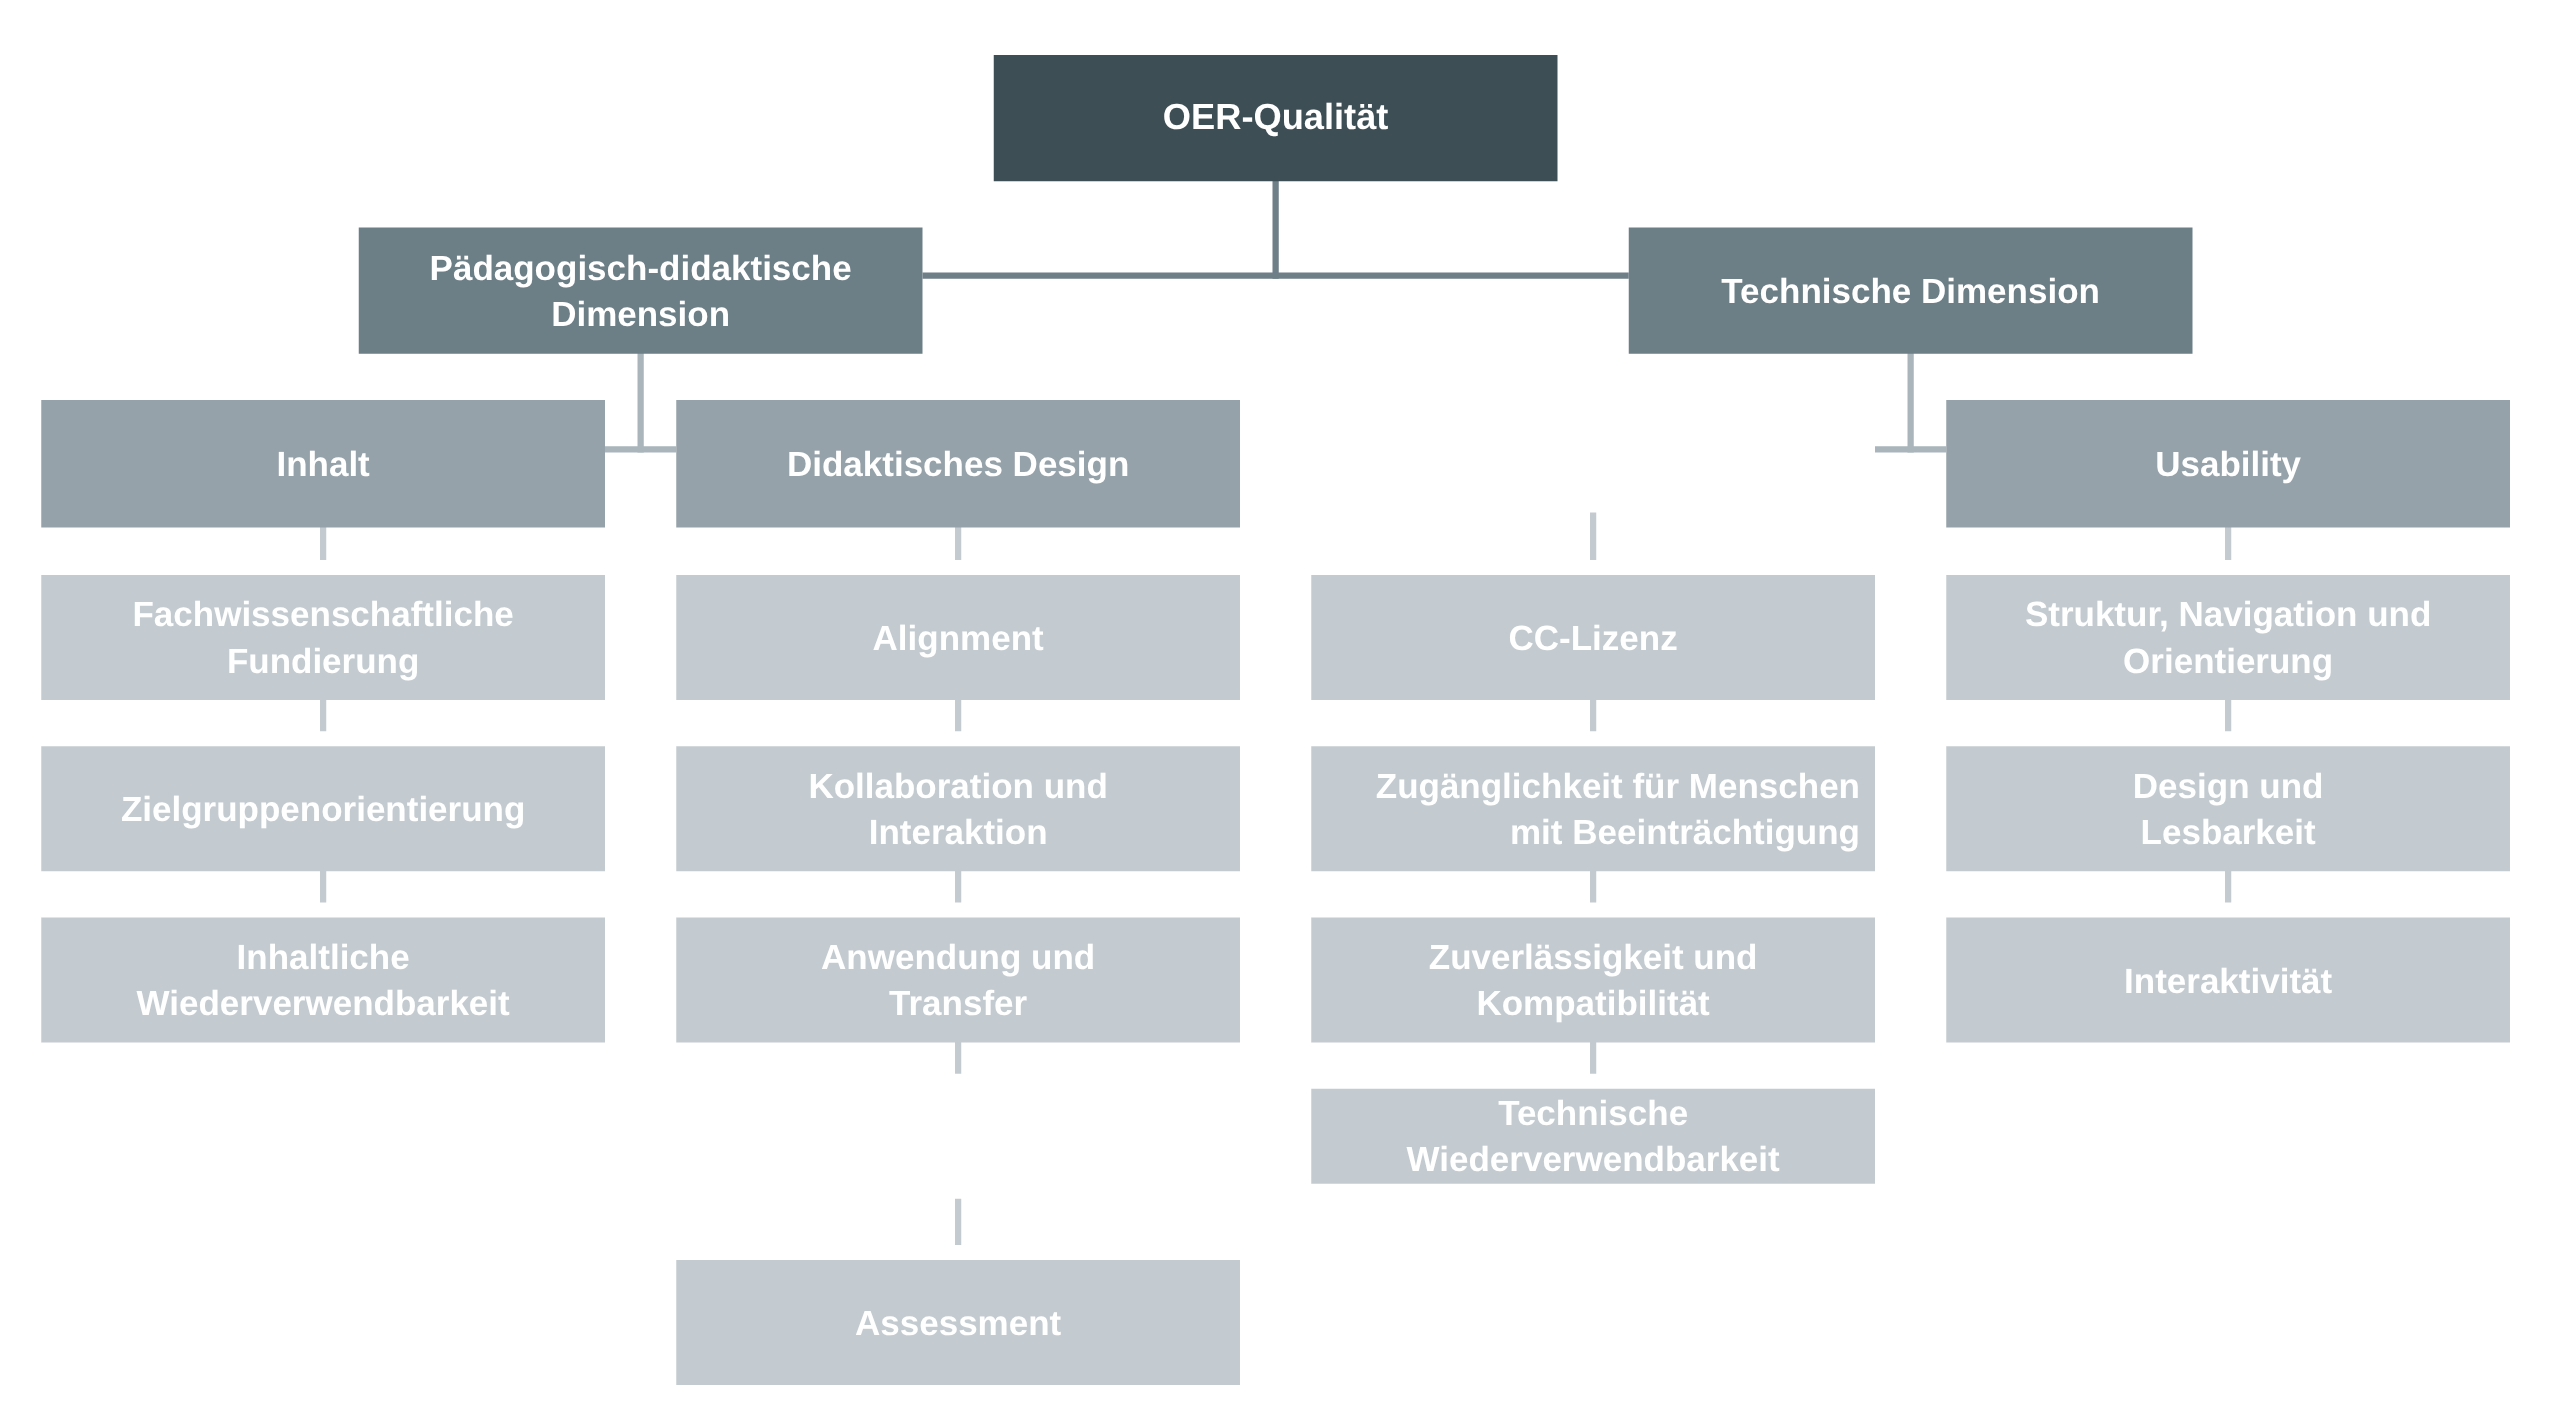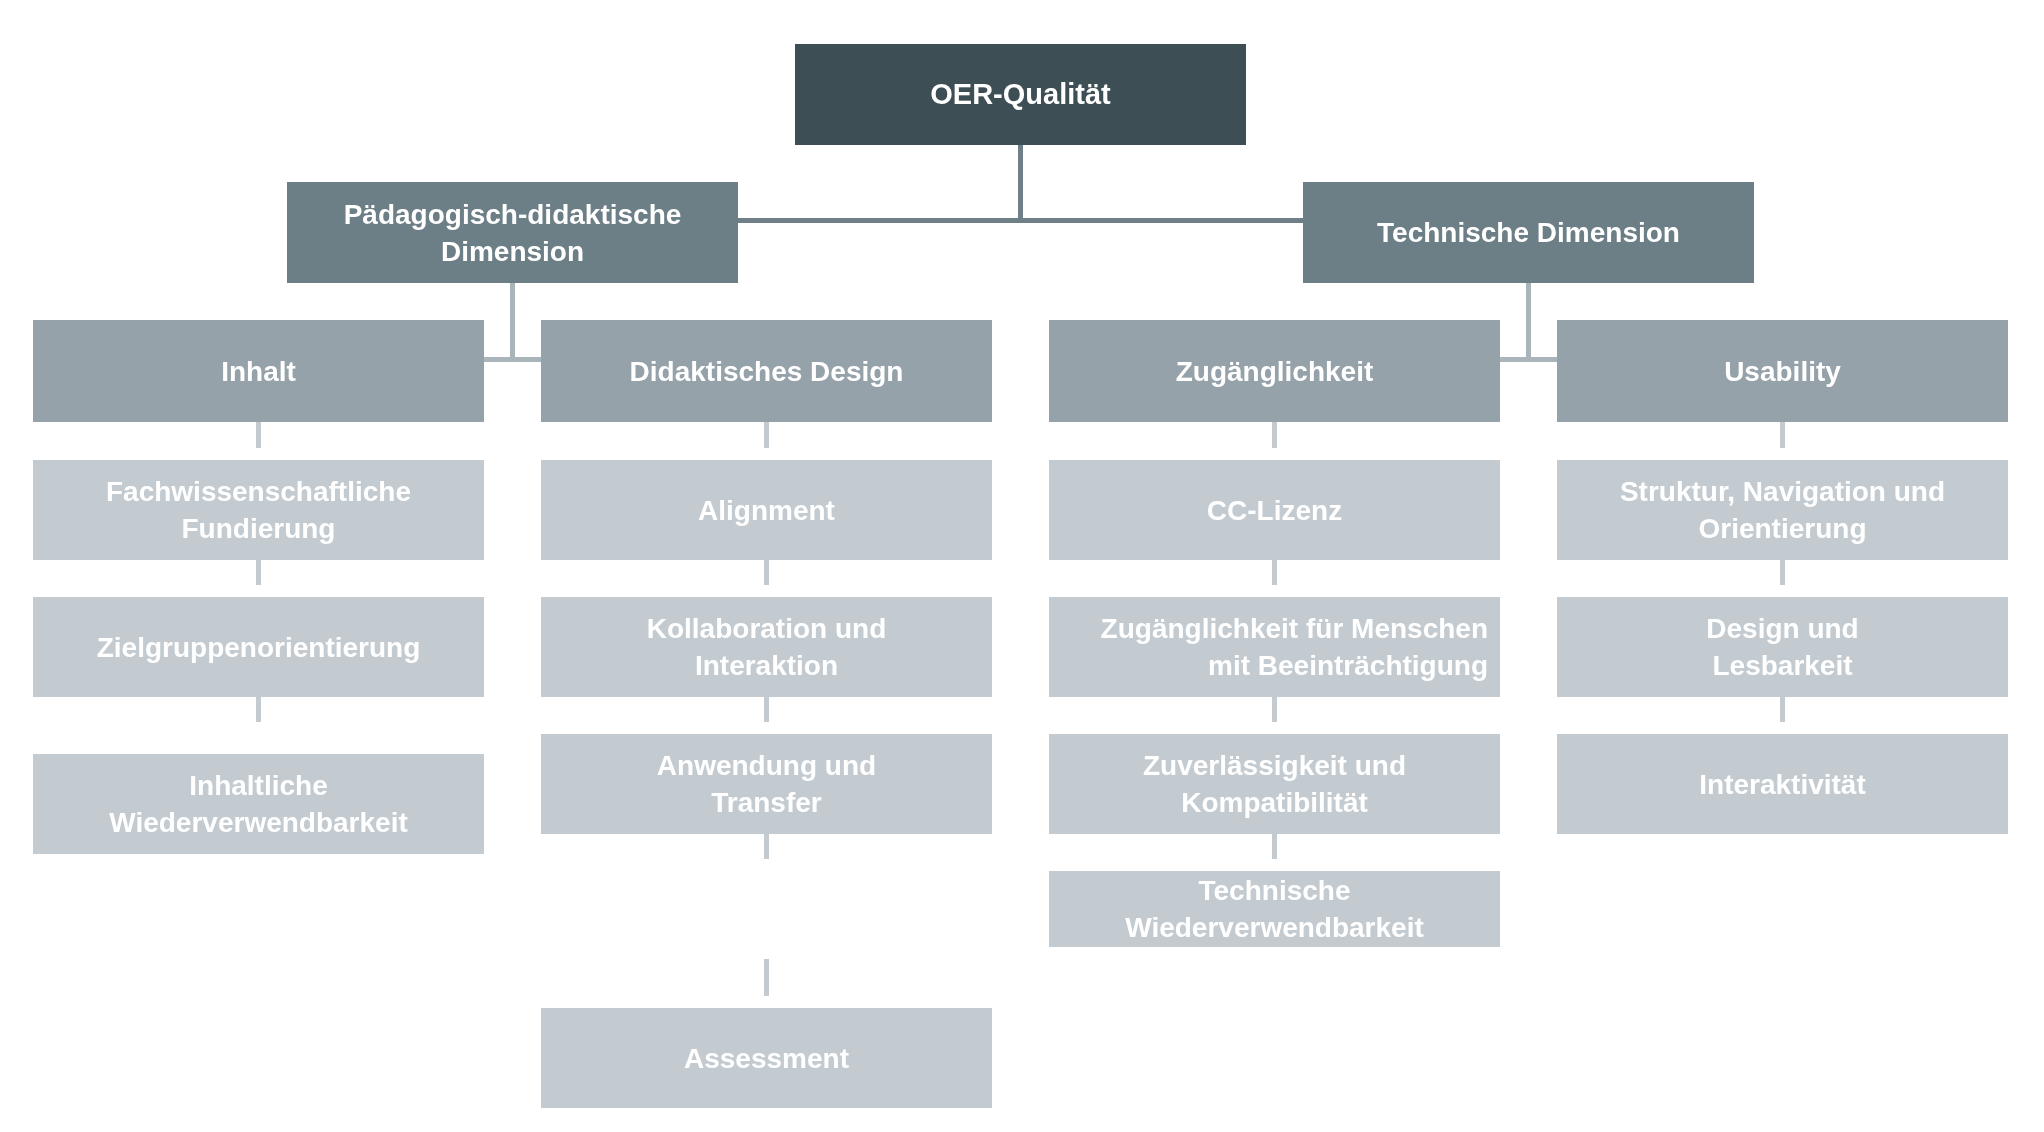--- a/index.html
+++ b/index.html
@@ -88,35 +88,32 @@
   <div class="box lvl-dimension" style="left:1303px;top:170px;width:451px;height:101px;">
     <span>Technische Dimension</span>
   </div>
 
   <div class="box lvl-category" style="left:33px;top:308px;width:451px;height:102px;">
     <span>Inhalt</span>
   </div>
   <div class="box lvl-category" style="left:541px;top:308px;width:451px;height:102px;">
     <span>Didaktisches Design</span>
   </div>
-  <div class="box lvl-category" style="left:1049px;top:308px;width:451px;height:102px;">
-    <span>Zugänglichkeit</span>
-  </div>
   <div class="box lvl-category" style="left:1557px;top:308px;width:451px;height:102px;">
     <span>Usability</span>
   </div>
 
   <div class="box lvl-item" style="left:33px;top:448px;width:451px;height:100px;">
     <span>Fachwissenschaftliche
 Fundierung</span>
   </div>
   <div class="box lvl-item" style="left:33px;top:585px;width:451px;height:100px;">
     <span>Zielgruppenorientierung</span>
   </div>
-  <div class="box lvl-item" style="left:33px;top:742px;width:451px;height:100px;">
+  <div class="box lvl-item" style="left:33px;top:722px;width:451px;height:100px;">
     <span>Inhaltliche
 Wiederverwendbarkeit</span>
   </div>
 
   <div class="box lvl-item" style="left:541px;top:448px;width:451px;height:100px;">
     <span>Alignment</span>
   </div>
   <div class="box lvl-item" style="left:541px;top:585px;width:451px;height:100px;">
     <span>Kollaboration und
 Interaktion</span>

